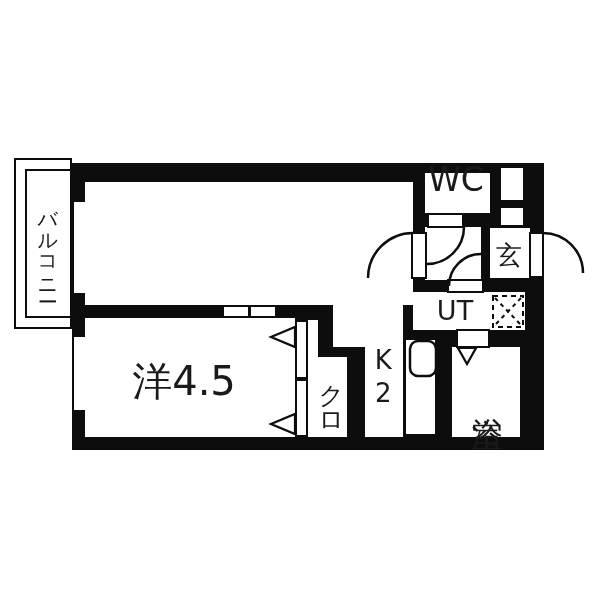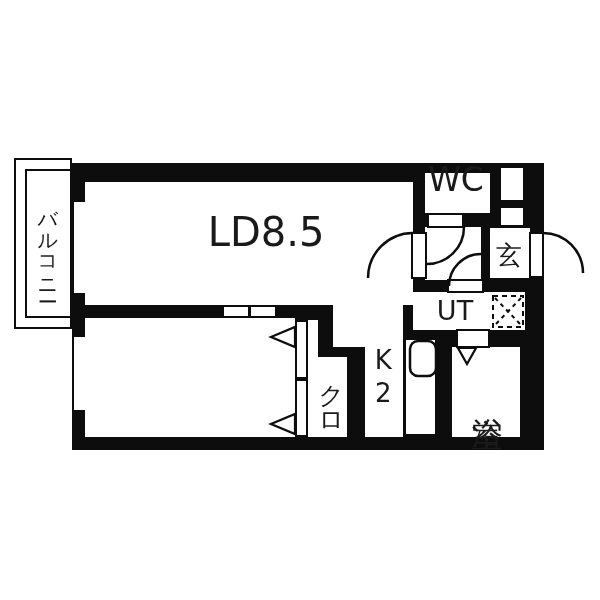--- a/index.html
+++ b/index.html
@@ -68,21 +68,21 @@
     <polygon points="295,327 295,347 271,337" fill="#ffffff" stroke="#0d0d0d" stroke-width="2.2"></polygon>
     <polygon points="295,414 295,434 271,424" fill="#ffffff" stroke="#0d0d0d" stroke-width="2.2"></polygon>
     <rect x="410" y="341" width="26" height="35" rx="8" fill="#ffffff" stroke="#0d0d0d" stroke-width="2.5"></rect>
     <g>
       <rect x="493" y="296" width="30" height="31" fill="#ffffff" stroke="#0d0d0d" stroke-width="2" stroke-dasharray="5 4"></rect>
       <line x1="495" y1="298" x2="521" y2="325" stroke="#0d0d0d" stroke-width="2" stroke-dasharray="4 4"></line>
       <line x1="521" y1="298" x2="495" y2="325" stroke="#0d0d0d" stroke-width="2" stroke-dasharray="4 4"></line>
     </g>
   </svg>
 
-  <div class="lbl z5" style="left:266px;top:232px;font-size:40px;">LD8.5</div>
+  <div class="lbl z5" style="left:184px;top:381px;font-size:40px;">洋4.5</div>
   <div class="lbl vert z5" style="left:383px;top:378px;font-size:26px;letter-spacing:3px;">K2</div>
   <div class="lbl vert z5" style="left:331px;top:396px;font-size:25px;">クロ</div>
   <div class="lbl z5" style="left:456px;top:180px;font-size:33px;">WC</div>
   <div class="lbl z5" style="left:509px;top:255px;font-size:26px;">玄</div>
   <div class="lbl z5" style="left:455px;top:311px;font-size:27px;text-align:right;">UT</div>
   <div class="lbl vert z5" style="left:487px;top:394px;font-size:31px;">浴室</div>
   <div class="lbl vert z5" style="left:48px;top:244px;font-size:20px;">バルコニー</div>
 
 </div>
 

